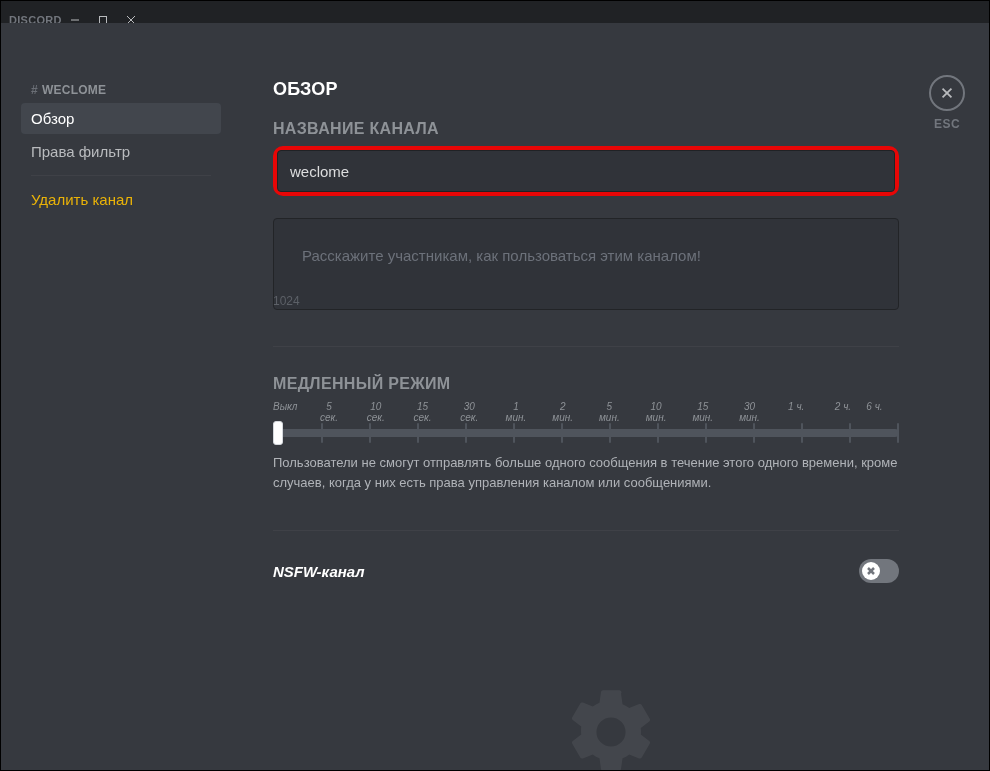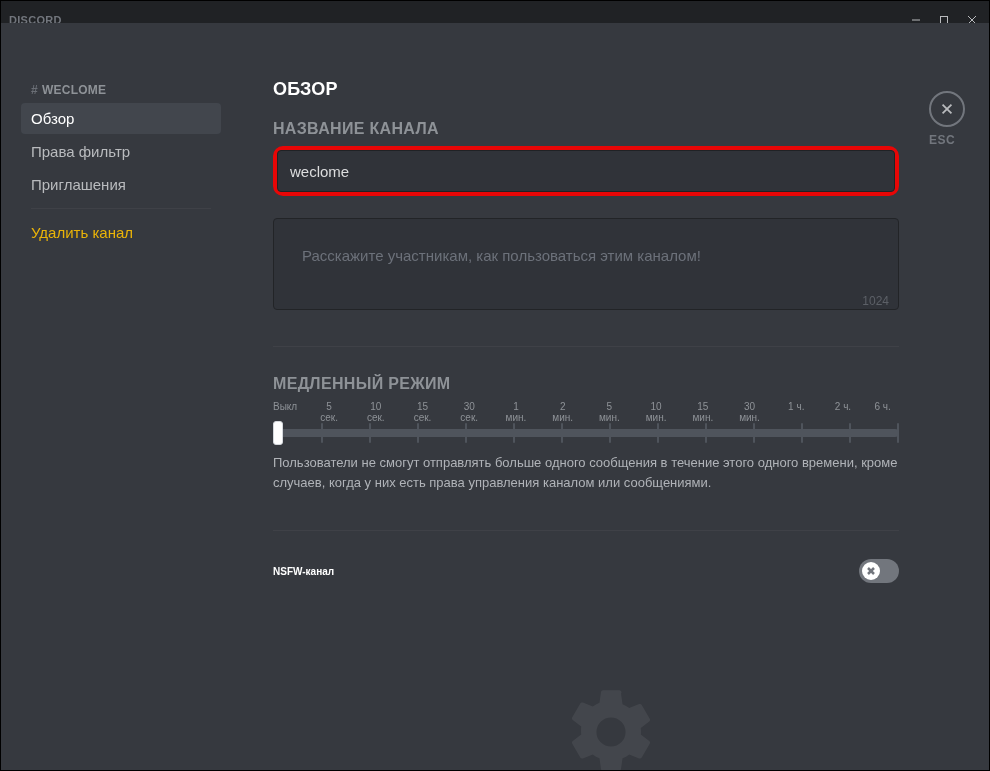--- a/index.html
+++ b/index.html
@@ -7,21 +7,21 @@
   width: 990px; height: 771px;
   background: #36393f;
   font-family: "Helvetica Neue", Helvetica, Arial, sans-serif;
   color: #dcddde;
   overflow: hidden;
   position: relative;
   border: 1px solid #000;
 }
 .titlebar {
   height: 22px; background: #202225;
-  display: flex; align-items: center; justify-content: space-between;
+  display: flex; align-items: center; 
   padding: 16px 4px 0 8px;
 }
 .titlebar .brand { font-size: 11px; font-weight: 800; color: #72767d; letter-spacing: 0.3px; }
 .win-controls { display: flex; gap: 2px; }
 .win-btn { width: 26px; height: 22px; display: flex; align-items: center; justify-content: center; color: #b9bbbe; cursor: pointer; }
 .win-btn svg { width: 10px; height: 10px; }
 .content-wrap {
   position: absolute; top: 22px; left: 0; right: 0; bottom: 0;
   display: flex;
   background: #36393f;
@@ -57,48 +57,48 @@
   color: #dcddde; font-size: 15px; padding: 0 12px;
   outline: none;
 }
 .textarea {
   width: 100%; min-height: 76px; background: #303339;
   border: 1px solid #222427; border-radius: 4px;
   color: #dcddde; font-size: 15px; padding: 28px; resize: none;
   outline: none; font-family: inherit;
 }
 .textarea::placeholder { color: #6c717a; }
-.char-count { text-align: right; color: #5c6067; font-size: 12px; margin-top: -20px; padding-right: 10px; position: relative; padding-left: 40px; }
+.char-count { color: #5c6067; font-size: 12px; margin-top: -20px; padding-right: 10px; position: relative; }
 .divider { height: 1px; background: #3f4147; border: none; margin: 38px 0 28px 0; }
-.slow-labels { display: flex; justify-content: space-between; font-size: 10px; color: #8e9297; margin-bottom: 4px; }
+.slow-labels { display: flex; justify-content: space-between; font-size: 10px; color: #8e9297; margin-bottom: 4px; font-style: italic; }
 .slow-labels span { flex: 1; text-align: center; line-height: 1.1; white-space: pre; }
 .slow-labels span:first-child { text-align: left; flex: 0.7; }
-.slow-labels span:last-child { text-align: center; flex: 0.7; }
+.slow-labels span:last-child { text-align: left; flex: 0.7; }
 .slider-track {
   position: relative; height: 8px; background: #4f545c; border-radius: 4px;
   margin: 6px 0 2px 0;
 }
 .slider-ticks { position: absolute; inset: 0; display: flex; justify-content: space-between; }
 .slider-ticks i { display:block; width: 2px; height: 20px; background: #4f545c; border-radius: 1px; margin-top: -6px; }
 .slider-thumb {
   position: absolute; left: 0; top: -8px; width: 10px; height: 24px;
   background: #fff; border-radius: 3px; border: 1px solid #d4d7dc;
 }
 .help-text { font-size: 13px; color: #b0b3b8; line-height: 1.5; margin-top: 16px; }
 .nsfw-row { display:flex; justify-content: space-between; align-items: center; margin-bottom: 8px; }
-.nsfw-title { font-size: 10px; font-weight: 600; color: #fff; }
+.nsfw-title { font-size: 15px; font-weight: 600; color: #fff; font-style: italic; }
 .toggle {
   width: 40px; height: 24px; background: #72767d; border-radius: 14px; position: relative; cursor: pointer;
 }
 .toggle .knob {
   position: absolute; left: 3px; top: 3px; width: 18px; height: 18px; background: #fff; border-radius: 50%;
   display:flex; align-items:center; justify-content:center;
 }
 .toggle .knob svg { width: 10px; height: 10px; stroke: #72767d; stroke-width: 2.5; }
-.close-region { position: absolute; top: 68px; right: 24px; text-align: left; }
+.close-region { position: absolute; top: 52px; right: 24px; text-align: center; }
 .close-btn {
   width: 36px; height: 36px; border-radius: 50%; border: 2px solid #72767d;
   display:flex; align-items:center; justify-content:center; cursor:pointer;
 }
 .close-btn svg { width: 16px; height: 16px; stroke: #b9bbbe; stroke-width: 2; }
 .close-label { font-size: 12px; color: #72767d; font-weight: 700; margin-top: 6px; letter-spacing: 0.04em; }
 .gear-faint { position:absolute; bottom: -16px; left: 50%; transform: translateX(-50%); opacity: 0.08; }
 .gear-faint svg { width: 100px; height: 100px; fill: #dcddde; }
 .hash { font-weight:700; color:#6a6e75; }
 </style>
@@ -129,21 +129,20 @@
 
 <div class="content-wrap">
   <aside class="sidebar">
     <div class="sidebar-header">
       <span class="hash">#</span>
       <span>WECLOME</span>
     </div>
     <div id="sidebar-items">
         <div class="sidebar-item selected">Обзор</div>
         <div class="sidebar-item">Права фильтр</div>
-        <div class="sidebar-item">Приглашения</div>
       </div>
     <hr class="sidebar-sep">
     <div class="sidebar-item destructive">Удалить канал</div>
   </aside>
 
   <main class="main">
     <h2 class="page-title">ОБЗОР</h2>
 
     <div class="field-label">НАЗВАНИЕ КАНАЛА</div>
     <div class="input-wrap">

